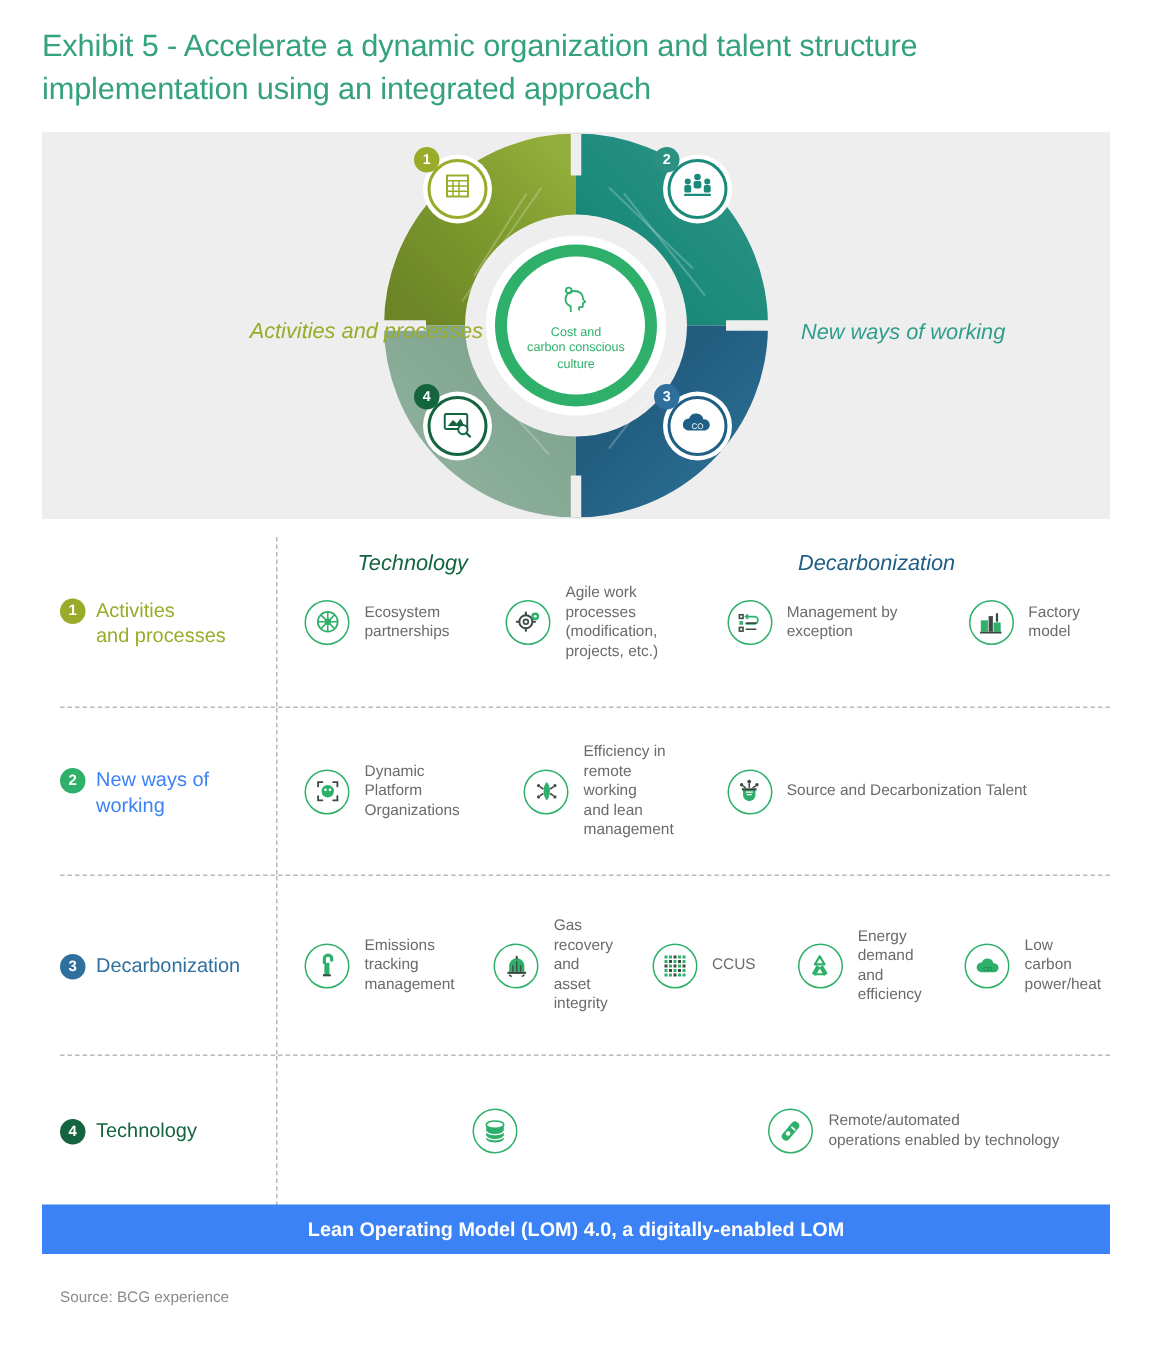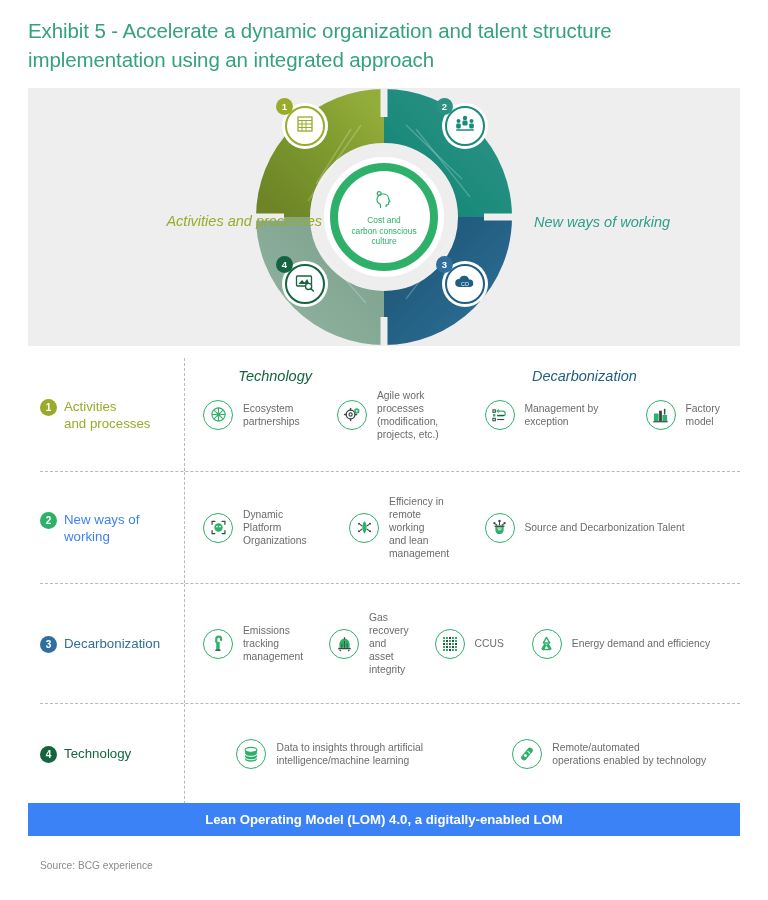--- a/index.html
+++ b/index.html
@@ -523,20 +523,29 @@
             <span class="item-icon">
               <svg width="17" height="17" viewBox="0 0 18 18">
                 <path d="M9 2.6 L12.4 8.4 H5.6 z" fill="none" stroke="#2eb06a" stroke-width="1.5" stroke-linejoin="round"></path>
                 <path d="M3.4 14.8 L6.8 9 l2.6 1.6 -3.4 5.8 z" fill="#2eb06a"></path>
                 <path d="M14.6 14.8 L11.2 9 l-2.6 1.6 3.4 5.8 z" fill="#2eb06a"></path>
                 <path d="M5 15.4 h8" stroke="#2eb06a" stroke-width="1.4"></path>
               </svg>
             </span>
             <span class="item-text">Energy demand and efficiency</span>
           </div>
+          <div class="item">
+            <span class="item-icon">
+              <svg width="19" height="15" viewBox="0 0 20 15">
+                <path d="M5.4 12.4 a3.4 3.4 0 0 1 .4-6.8 a4.3 4.3 0 0 1 8.2 .5 a3.1 3.1 0 0 1 .8 6.3 z" fill="#2eb06a"></path>
+                <text x="10" y="11.4" font-size="4.3" fill="#1b7d4a" text-anchor="middle" font-family="Liberation Sans, sans-serif">CO</text>
+              </svg>
+            </span>
+            <span class="item-text">Low carbon power/heat</span>
+          </div>
         </div>
       </div>
     </div>
 
     <div class="row" style="height:101px">
       <div class="row-cat">
         <div class="cat-inner">
           <span class="cat-num" style="background:#14653f">4</span>
           <span class="cat-label" style="color:#14653f">Technology</span>
         </div>
@@ -545,24 +554,20 @@
         <div class="col" style="justify-content:center">
           <div class="item">
             <span class="item-icon">
               <svg width="16" height="17" viewBox="0 0 16 18">
                 <path d="M1.8 4 v10 c0 1.5 2.8 2.6 6.2 2.6 s6.2-1.1 6.2-2.6 V4 z" fill="#2eb06a"></path>
                 <ellipse cx="8" cy="4" rx="6.2" ry="2.6" fill="#fff" stroke="#2eb06a" stroke-width="1.2"></ellipse>
                 <path d="M1.8 8.4 c0 1.5 2.8 2.6 6.2 2.6 s6.2-1.1 6.2-2.6" fill="none" stroke="#ffffff" stroke-width="1"></path>
                 <path d="M1.8 12 c0 1.5 2.8 2.6 6.2 2.6 s6.2-1.1 6.2-2.6" fill="none" stroke="#ffffff" stroke-width="1"></path>
               </svg>
             </span>
-            <span class="item-text">
-              <span>Data to insights through artificial</span><br>
-              <span>intelligence/machine learning</span>
-            </span>
           </div>
         </div>
         <div class="col col-right" style="justify-content:center">
           <div class="item">
             <span class="item-icon">
               <svg width="18" height="18" viewBox="0 0 18 18">
                 <rect x="6.2" y="1.6" width="5.6" height="14.8" rx="2.6" fill="#2eb06a" transform="rotate(40 9 9)"></rect>
                 <circle cx="7.4" cy="10.6" r="1.5" fill="#ffffff"></circle>
                 <line x1="9.6" y1="6.2" x2="12.2" y2="8.6" stroke="#ffffff" stroke-width="1.1"></line>
               </svg>

